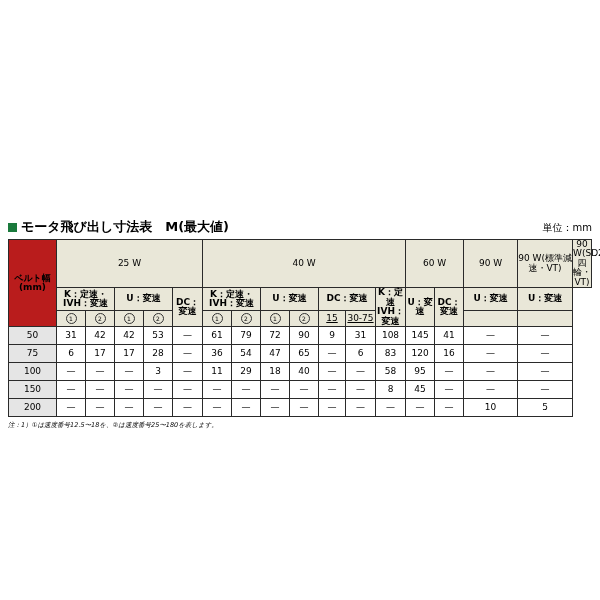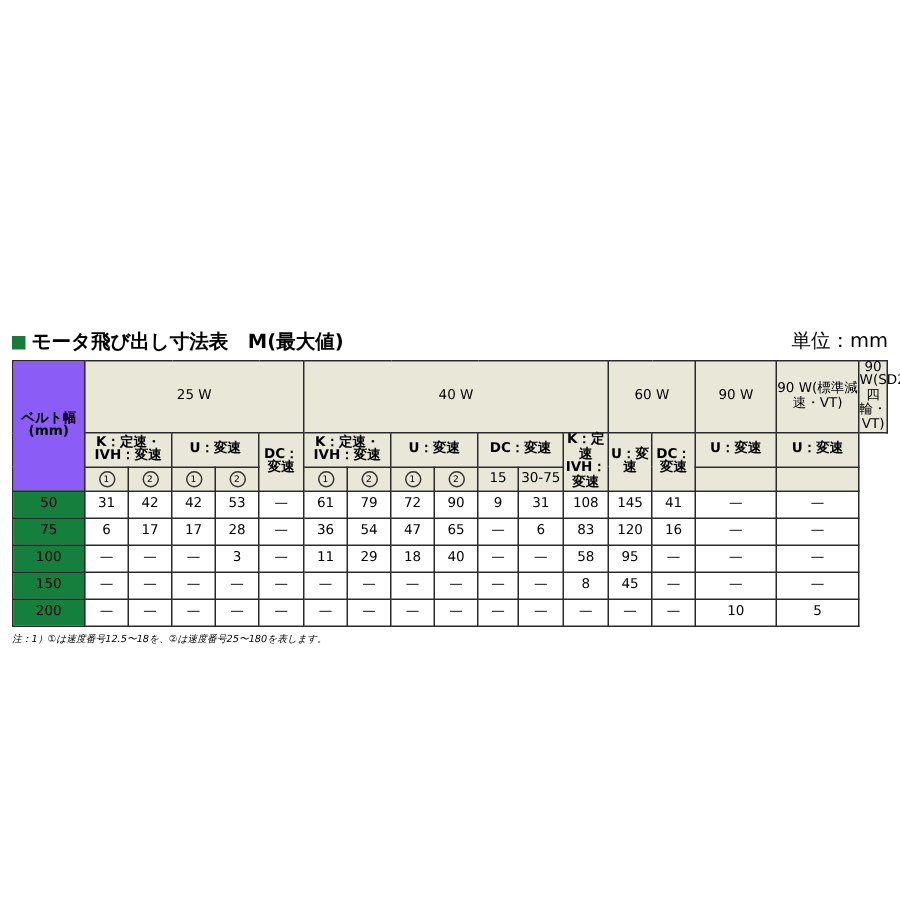--- a/index.html
+++ b/index.html
@@ -44,21 +44,21 @@
     background: #1a7a3c;
     display: inline-block;
   }
   .title-text {
     font-size: 13px;
     font-weight: bold;
     letter-spacing: 0px;
     white-space: nowrap;
   }
   .unit-text {
-    font-size: 13px;
+    font-size: 10px;
     padding-bottom: 1px;
   }
   table.main {
     border-collapse: collapse;
     width: 584px;
     table-layout: fixed;
   }
   table.main th, table.main td {
     border: 1px solid #2a2a2a;
     text-align: center;
@@ -80,35 +80,36 @@
     font-weight: normal;
   }
   .sub1 {
     height: 16px;
     font-size: 7.5px;
     font-weight: bold;
   }
   .sub2 {
     height: 13px;
     font-size: 8px;
+    text-decoration: underline;
   }
   .corner {
-    background: #8b5cf6;
+    background: #b91c1c;
     font-size: 8px;
     line-height: 1.15;
     margin-top: 22px;
   }
   td.data {
     height: 17px;
     background: #ffffff;
     font-size: 10px;
   }
   td.rowhdr {
     height: 17px;
-    background: #15803d;
+    background: #e5e5e5;
     font-size: 10px;
   }
   .circ {
     display: inline-block;
     width: 9px;
     height: 9px;
     line-height: 9px;
     border: 1px solid #333;
     border-radius: 50%;
     font-size: 6px;

